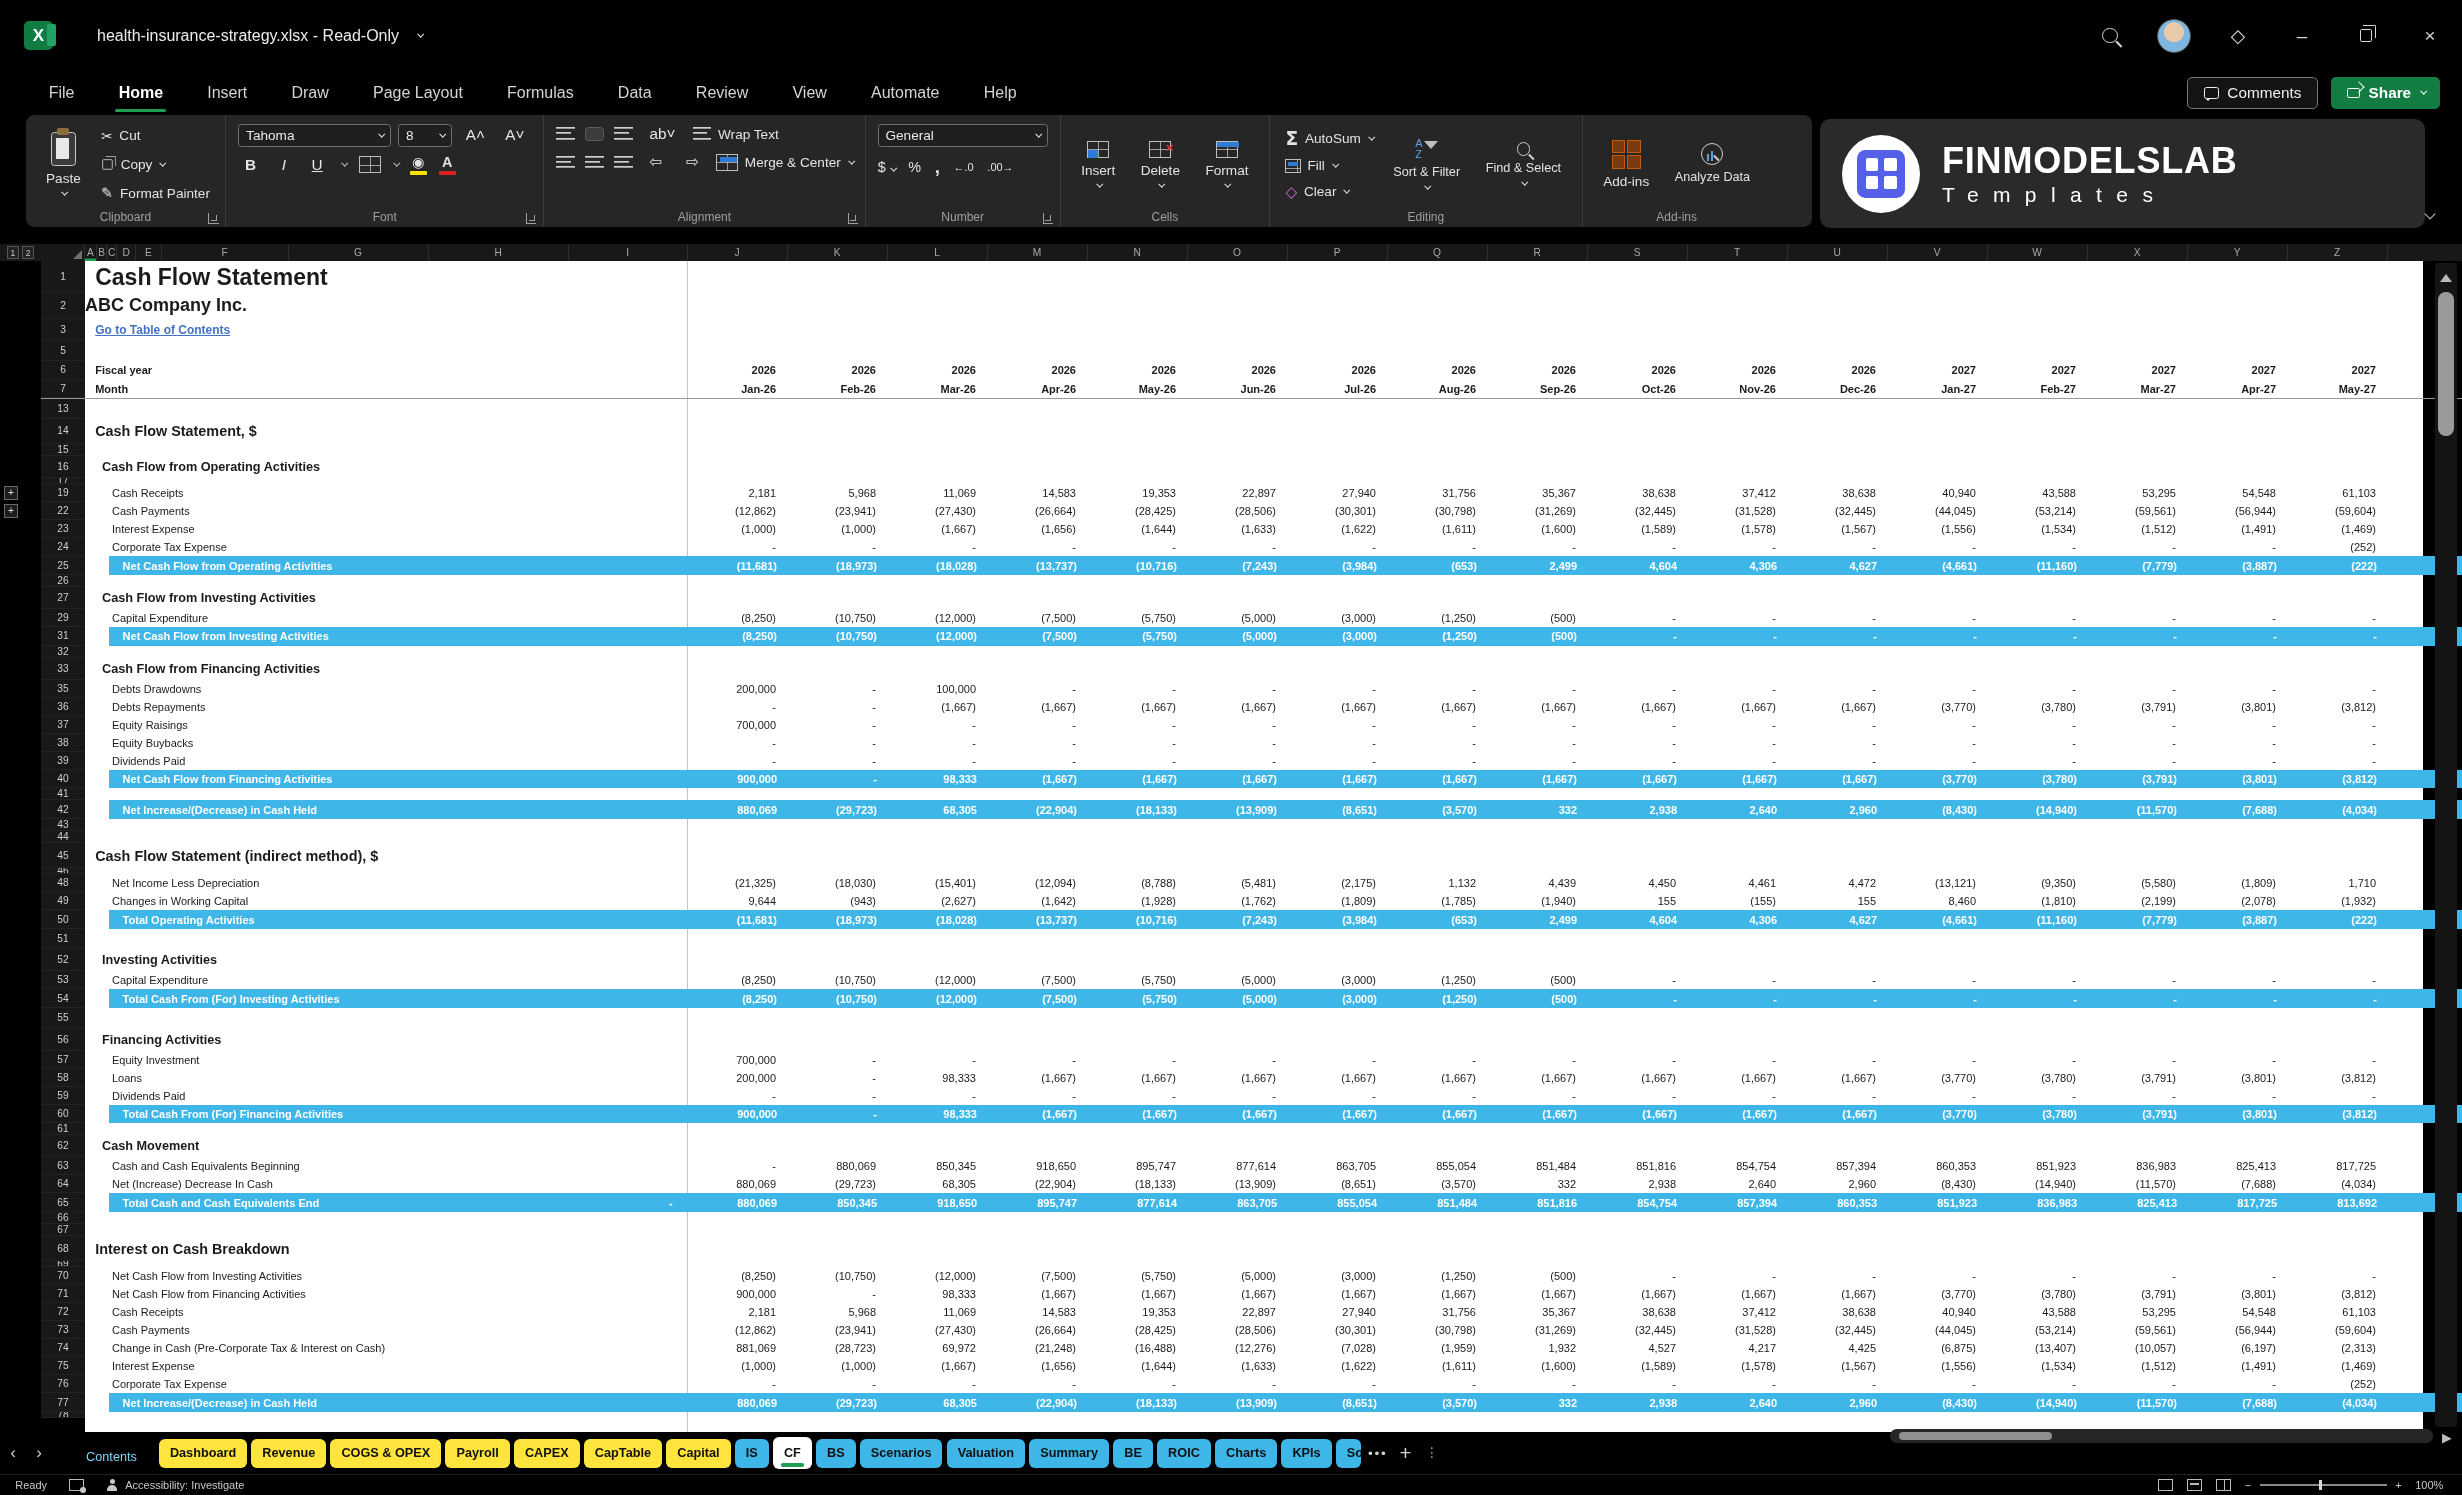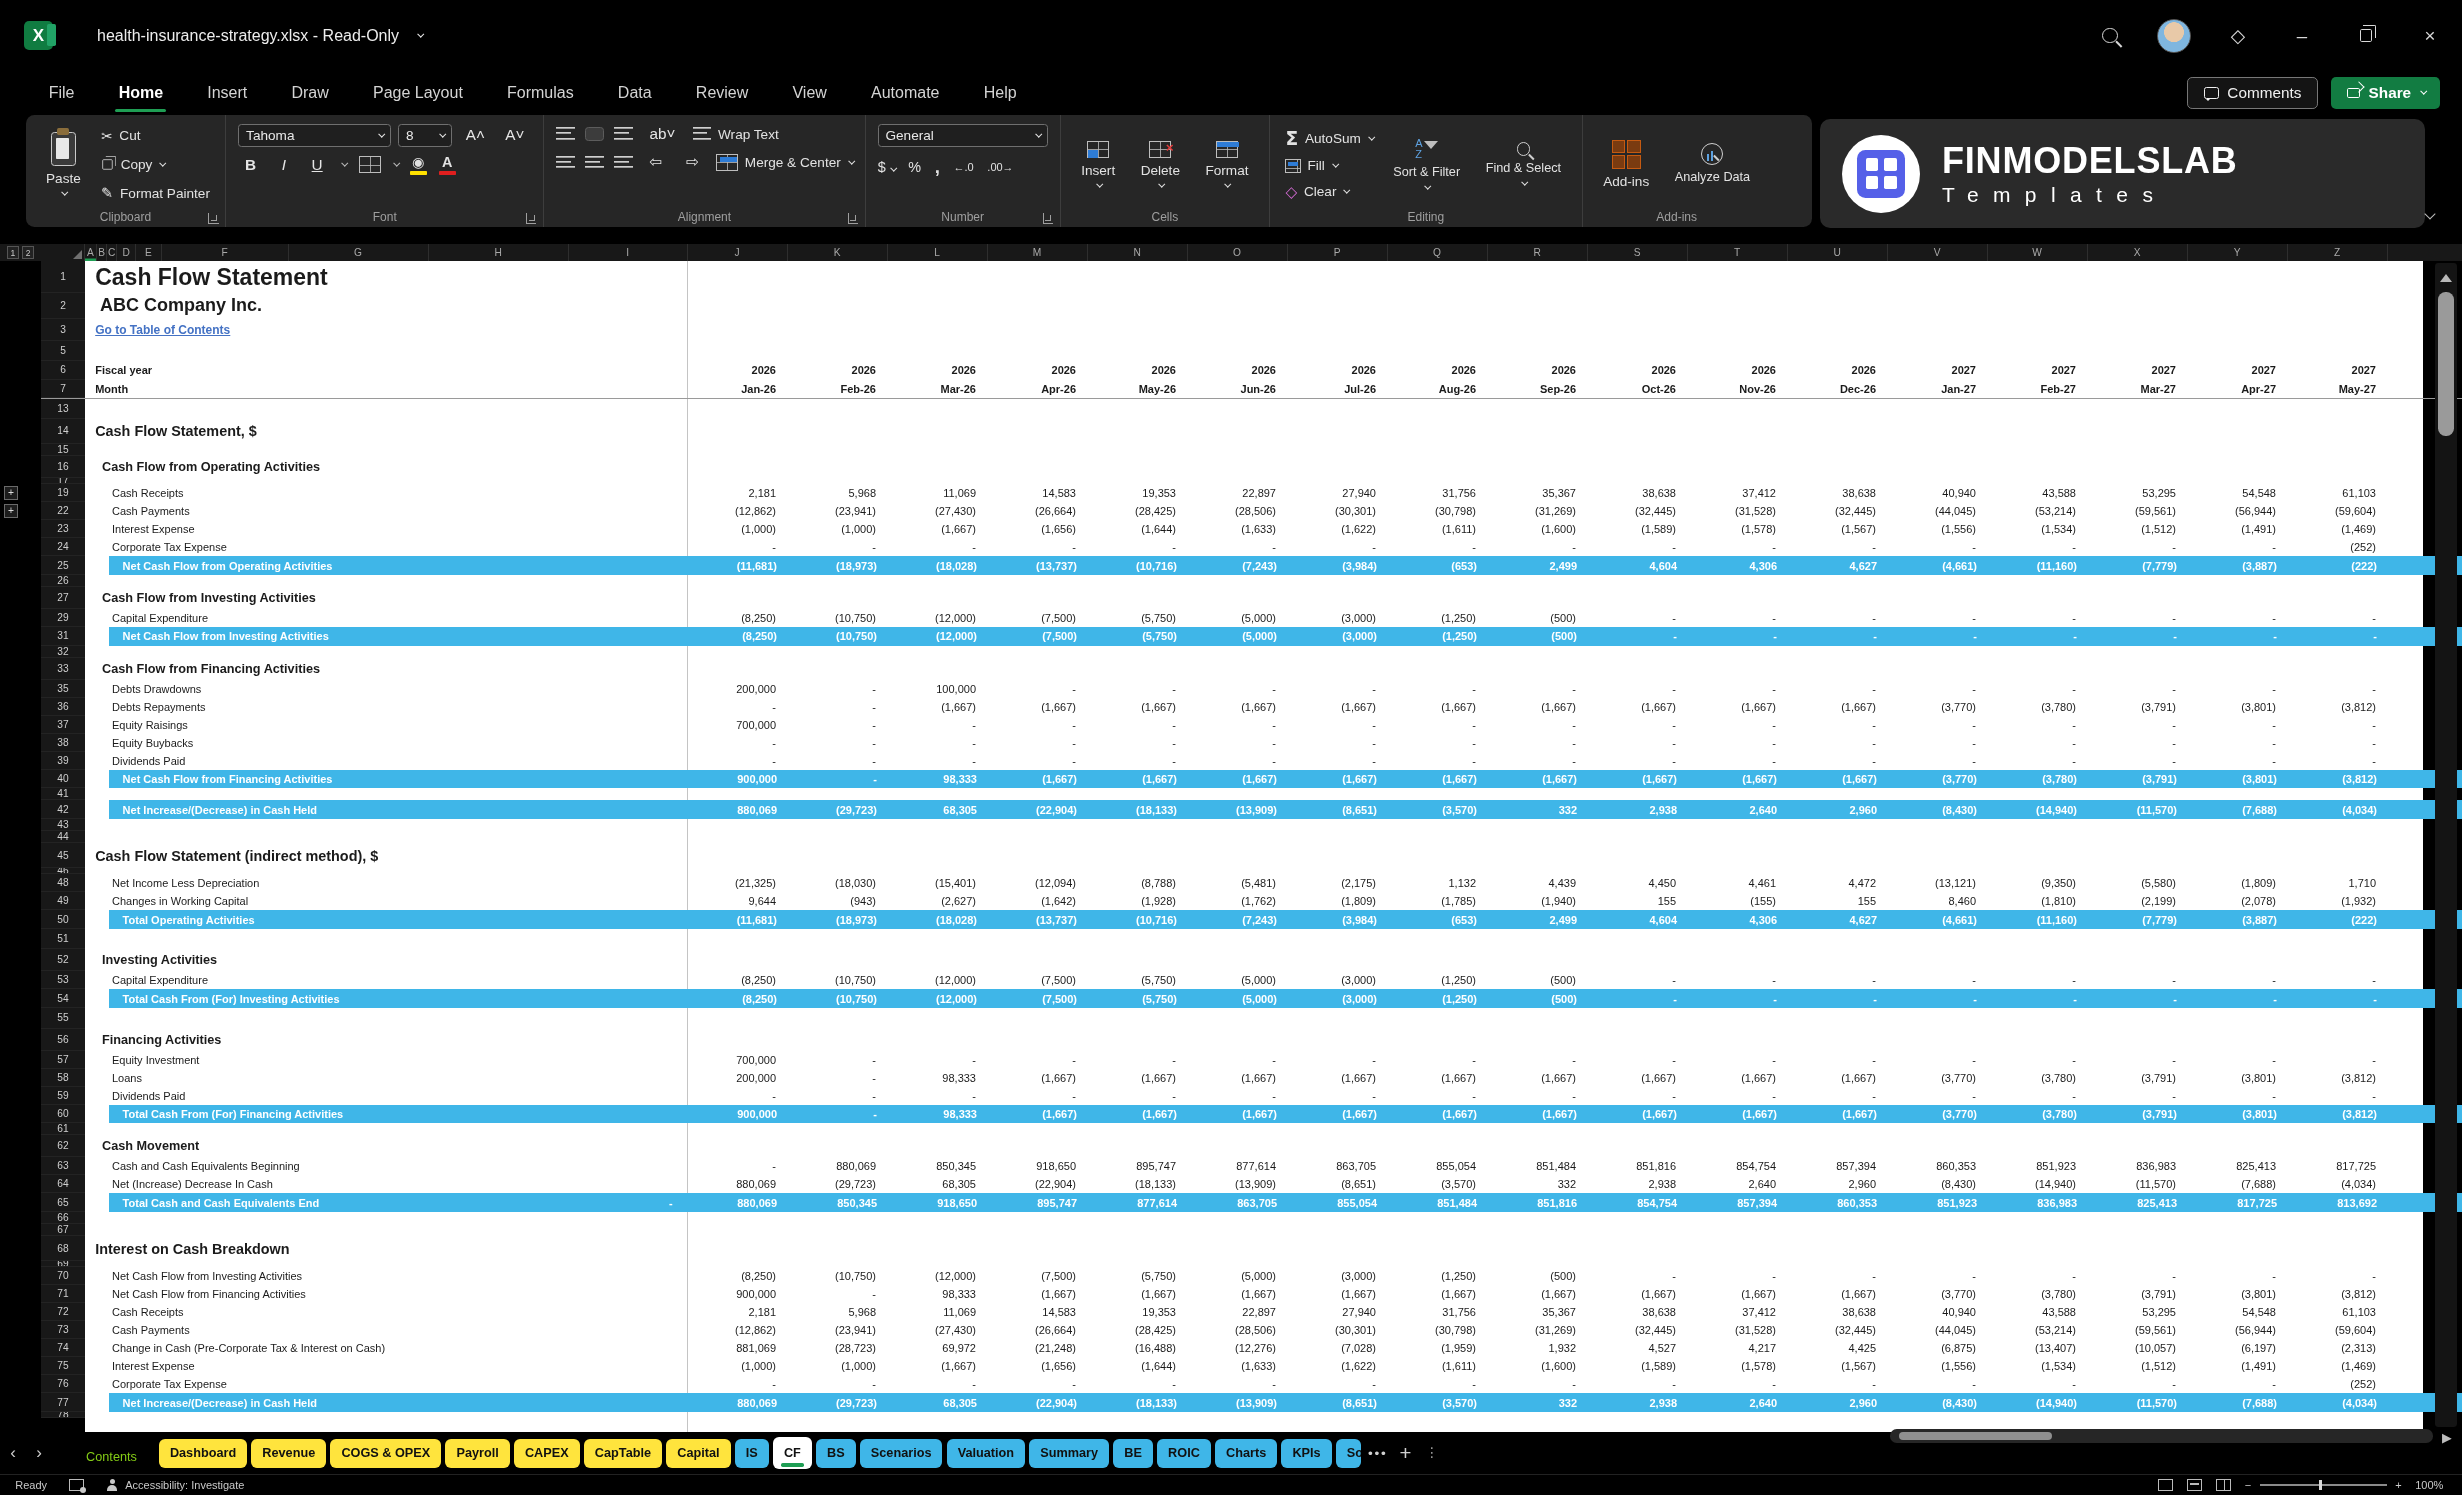--- a/index.html
+++ b/index.html
@@ -110,21 +110,21 @@
   .ch-colA{box-shadow:inset 0 -2.5px 0 var(--green)}
   .rows{position:absolute;left:0;top:17px;right:0;bottom:0;display:flex;flex-direction:column}
   .row{display:flex;align-items:stretch;flex:0 0 auto}
   .gut{width:41px;flex:0 0 41px;display:flex;align-items:center;justify-content:flex-start}
   .plusbox{width:13.6px;height:13.6px;margin-left:4.2px;border:0.8px solid #6a6a6a;background:#1d1d1d;color:#ddd;font-size:10.2px;line-height:12px;text-align:center}
   .rn{width:44px;flex:0 0 44px;background:var(--hdrbg);color:#cfcfcf;font-size:10.2px;display:flex;align-items:center;justify-content:center;border-bottom:0.8px solid #232323;overflow:hidden}
   .content{flex:1;display:flex;align-items:center;overflow:hidden}
   .freeze .content, .freeze .rn{border-top:0.8px solid #9a9a9a}
   .lab{color:var(--celltx)}
   .lab.title{font-size:23px;font-weight:800;padding-left:10.2px}
-  .lab.company{font-size:18px;font-weight:800;padding-left:15px}
+  .lab.company{font-size:18px;font-weight:800;padding-left:0}
   .lab.link{font-size:12px;font-weight:700;color:var(--link);text-decoration:underline;padding-left:10.2px;cursor:pointer}
   .lab.head1{font-size:14.4px;font-weight:800;padding-left:10.2px}
   .lab.group{font-size:12.7px;font-weight:800;padding-left:17px}
   .lbl{width:602px;flex:0 0 602px;display:flex;justify-content:space-between;align-items:center;font-size:11px;color:var(--celltx);overflow:hidden}
   .lbl .txt{padding-left:27px;white-space:nowrap}
   .lbl.hdr .txt{padding-left:10.2px;font-weight:700}
   .lbl .pre{padding-right:15.3px}
   .val{width:100px;flex:0 0 100px;text-align:right;padding-right:11px;font-size:11px;color:var(--celltx);white-space:nowrap}
   .k-fiscal .val,.k-month .val{font-weight:700}
   .band{flex:1;display:flex;align-items:center;height:100%;margin-left:24px;background:var(--band);color:#fff;font-weight:700}
@@ -136,21 +136,21 @@
   .k-group{height:22px}.k-gapxs{height:6px}.k-item{height:18px}.k-total{height:18.7px}
 
   
   .vscroll{position:absolute;right:5.1px;top:263px;bottom:68px;width:22px;background:#141414;border-radius:3.4px}
   .vscroll .up{position:absolute;top:5.1px;left:5.1px;border:6px solid transparent;border-bottom:8.5px solid #b9b9b9}
   .vscroll .thumb{position:absolute;top:29px;left:3.4px;width:15.3px;height:144px;background:#9a9a9a;border-radius:7.6px}
 
   
   .tabbar{position:absolute;left:0;right:0;bottom:21px;height:42px;display:flex;align-items:center}
   .tab-nav{color:#cfcfcf;font-size:17px;padding:0 10.2px}
-  .tab-contents{color:#84cc16;font-size:12.7px;margin:8px 22px 0 34px}
+  .tab-contents{color:#7dd3fc;font-size:12.7px;margin:8px 22px 0 34px}
   .tabs{display:flex;gap:4.2px;align-items:center}
   .tab{height:29px;display:flex;align-items:center;padding:0 11px;border-radius:6px;font-size:12.7px;color:#111;font-weight:600;position:relative;white-space:nowrap}
   .tab.yellow{background:var(--yellow)}
   .tab.blue{background:var(--band)}
   .tab.active{background:#fff;height:32px}
   .tab.active::after{content:"";position:absolute;left:7.6px;right:7.6px;bottom:2.5px;height:3.4px;background:var(--green);border-radius:1.7px}
   .tab.clipped{max-width:25.5px;overflow:hidden;padding-right:0}
   .tab-more{color:#cfcfcf;font-size:13.6px;letter-spacing:1.7px;margin-left:6.8px}
   .tab-add{color:#cfcfcf;font-size:20.4px;margin-left:12px}
   .tab-dots{color:#9f9f9f;font-size:13.6px;margin-left:13.6px;line-height:7.6px}

